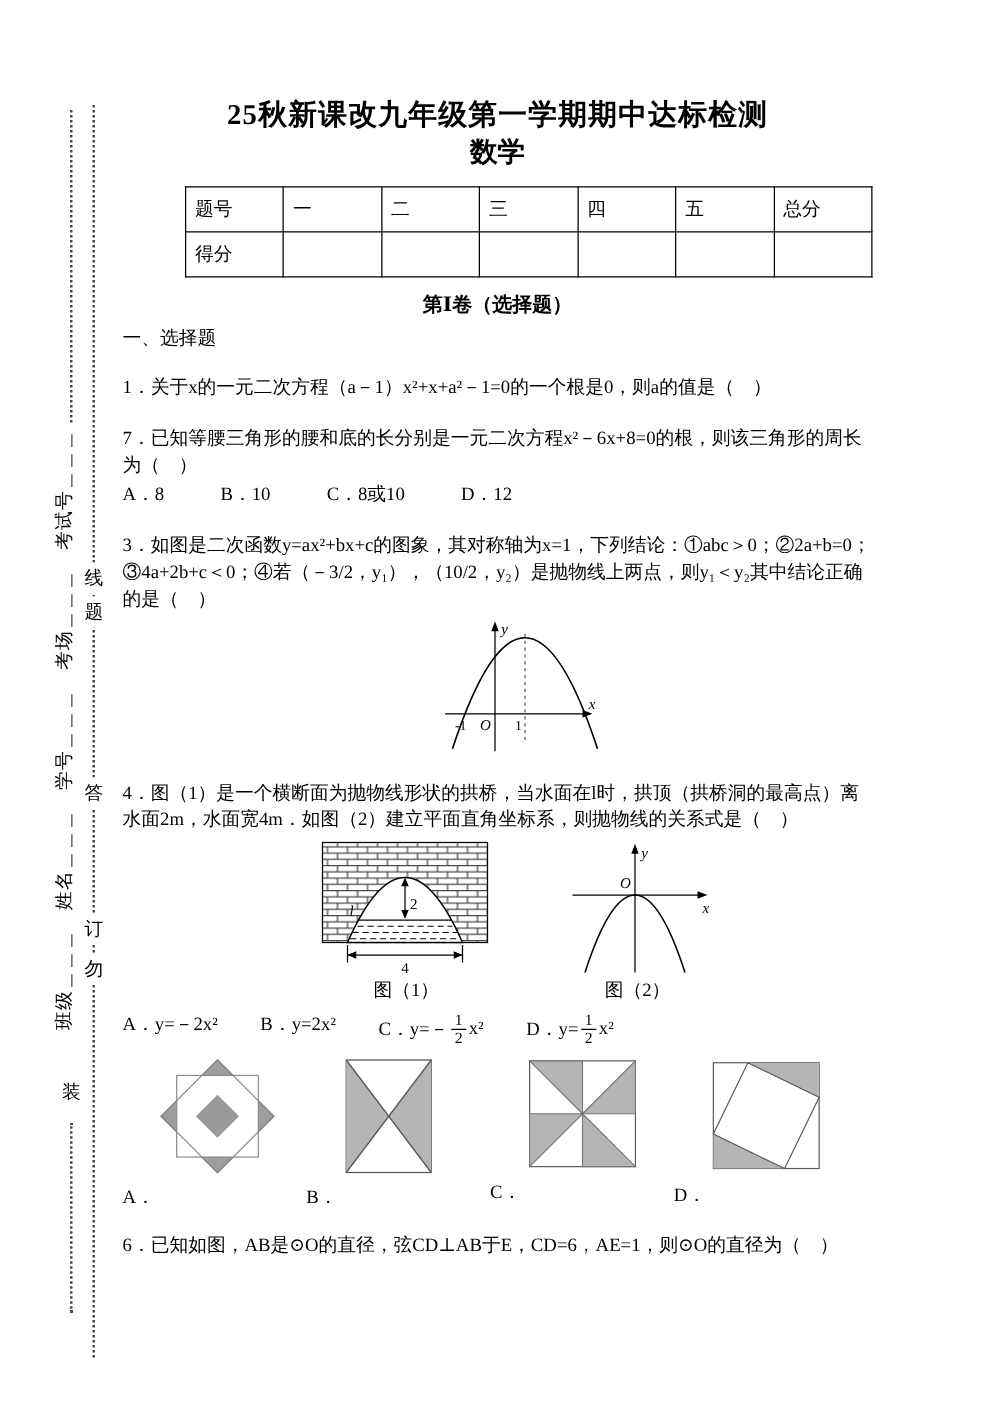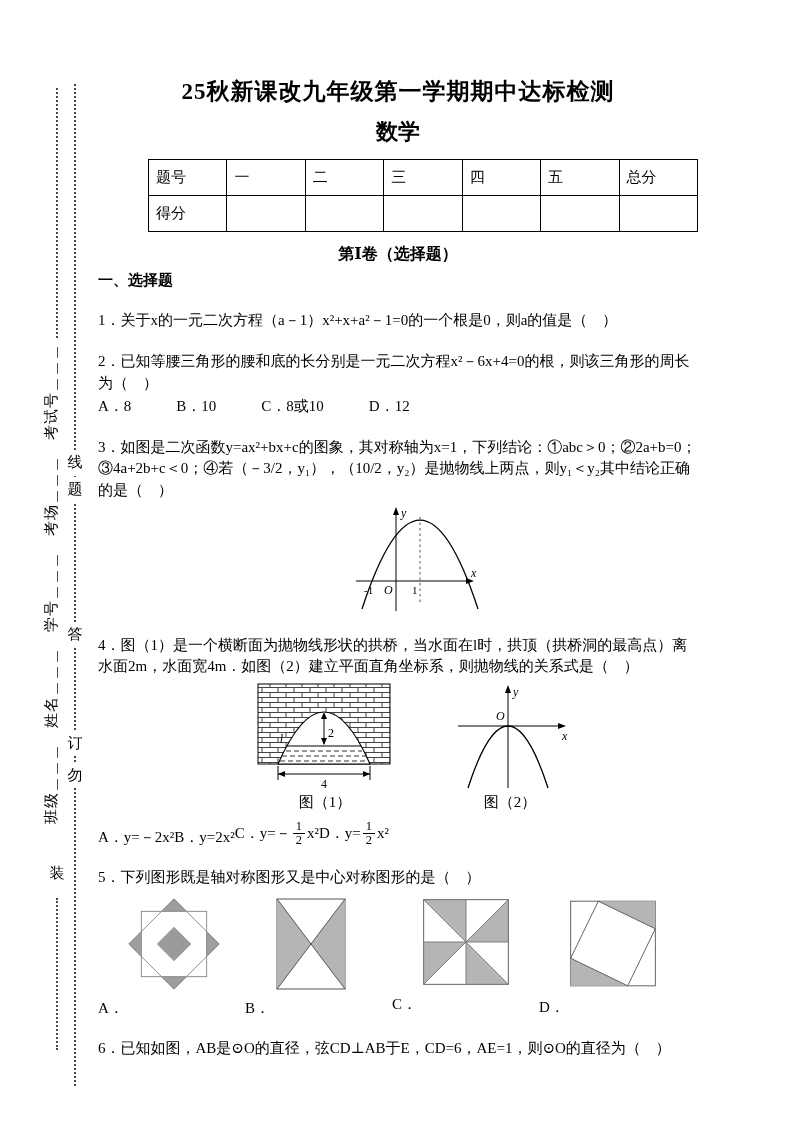--- a/index.html
+++ b/index.html
@@ -15,34 +15,34 @@
     transform:rotate(-90deg);white-space:nowrap;font-size:15px;letter-spacing:1px;}
   .seal-char{position:absolute;left:66px;width:18px;text-align:center;font-size:15px;
     background:#fff;padding:3px 0;}
   .sc1{top:450px;} .sc2{top:477px;} .sc3{top:622px;} .sc4{top:731px;} .sc5{top:763px;}
   .seal-char-outer{position:absolute;left:48px;top:864px;width:18px;text-align:center;
     font-size:15px;background:#fff;}
 
   
   .content{position:absolute;left:98px;top:76px;width:600px;}
   .title{font-size:23px;font-weight:bold;text-align:center;letter-spacing:1px;}
-  .subject{font-size:22px;font-weight:bold;text-align:center;margin-top:10px;}
+  .subject{font-size:22px;font-weight:bold;text-align:center;margin-top:0;}
   .score-table{border-collapse:collapse;margin:12px 0 8px 50px;}
   .score-table td{border:1px solid #000;width:71px;height:31px;font-size:15px;
     padding:2px 7px;vertical-align:middle;}
   .notes{font-size:15px;line-height:1.42;}
   .volume-title{font-size:16px;font-weight:bold;text-align:center;margin:12px 0 6px;}
-  .part-title{font-size:15px;font-weight:bold;margin:2px 0;}
+  .part-title{font-size:15px;font-weight:normal;margin:2px 0;}
   .q-text{font-size:15px;line-height:1.42;margin-top:20px;}
   .q-options{font-size:15px;line-height:1.42;margin:2px 0;}
   .fig-q3{margin:2px 0 0 250px;}
   .fig-row{display:flex;align-items:flex-end;gap:48px;margin:4px 0 0 152px;}
   .figblock{text-align:center;}
   .caption{font-size:15px;margin-top:1px;}
-  .q4opts{display:flex;align-items:flex-end;margin:8px 0 4px;font-size:15px;}
+  .q4opts{display:flex;align-items:flex-start;gap:34px;margin:8px 0 4px;font-size:15px;}
   .copt{display:inline-flex;align-items:center;}
   .frac{display:inline-block;vertical-align:middle;text-align:center;line-height:1.05;
     font-size:12.5px;margin:0 2px;}
   .frac .num{display:block;border-bottom:1px solid #000;padding:0 3px;}
   .frac .den{display:block;padding:0 3px;}
   .q5-row{display:flex;margin-top:8px;}
   .q5col{width:147px;}
   .q5col .figwrap{margin-left:28px;}
   .q5label{font-size:15px;margin-top:7px;}
   .q6{margin-top:12px;}
@@ -97,21 +97,21 @@
 
 
     <div class="volume-title">第Ⅰ卷（选择题）</div>
     <div class="part-title">一、选择题</div>
 
     <div>
       <div class="q-text">1．关于x的一元二次方程（a－1）x²+x+a²－1=0的一个根是0，则a的值是（　）</div>
     </div>
 
     <div>
-      <div class="q-text">2．已知等腰三角形的腰和底的长分别是一元二次方程x²－6x+4=0的根，则该三角形的周长为（　）</div>
+      <div class="q-text">7．已知等腰三角形的腰和底的长分别是一元二次方程x²－6x+8=0的根，则该三角形的周长为（　）</div>
       <div class="q-options">A．8　　　B．10　　　C．8或10　　　D．12</div>
     </div>
 
     <div>
       <div class="q-text">3．如图是二次函数y=ax²+bx+c的图象，其对称轴为x=1，下列结论：①abc＞0；②2a+b=0；③4a+2b+c＜0；④若（－3/2，y₁），（10/2，y₂）是抛物线上两点，则y₁＜y₂其中结论正确的是（　）</div>
       <div class="fig-q3">
         <svg width="134" height="112" viewBox="0 0 134 112">
           <line x1="8" y1="78" x2="120" y2="78" stroke="#000" stroke-width="1"></line>
           <polygon points="126,78 118,75 118,81" fill="#000"></polygon>
           <line x1="48" y1="108" x2="48" y2="10" stroke="#000" stroke-width="1"></line>
@@ -190,21 +190,20 @@
           <span class="frac">
             <span class="num">1</span>
             <span class="den">2</span>
           </span>
           <span>x²</span>
         </span>
       </div>
     </div>
 
     <div>
-      <div class="q-text">5．下列图形既是轴对称图形又是中心对称图形的是（　）</div>
       <div class="q5-row">
         <div class="q5col">
           <div class="figwrap">
             <svg width="96" height="96" viewBox="0 0 100 100">
               <polygon points="50,3 97,50 50,97 3,50" fill="#9e9e9e" stroke="#777"></polygon>
               <rect x="16" y="16" width="68" height="68" fill="#fff" stroke="#8a8a8a"></rect>
               <polygon points="50,3 97,50 50,97 3,50" fill="none" stroke="#8a8a8a"></polygon>
               <polygon points="50,32 68,50 50,68 32,50" fill="#9a9a9a"></polygon>
             </svg>
           </div>

